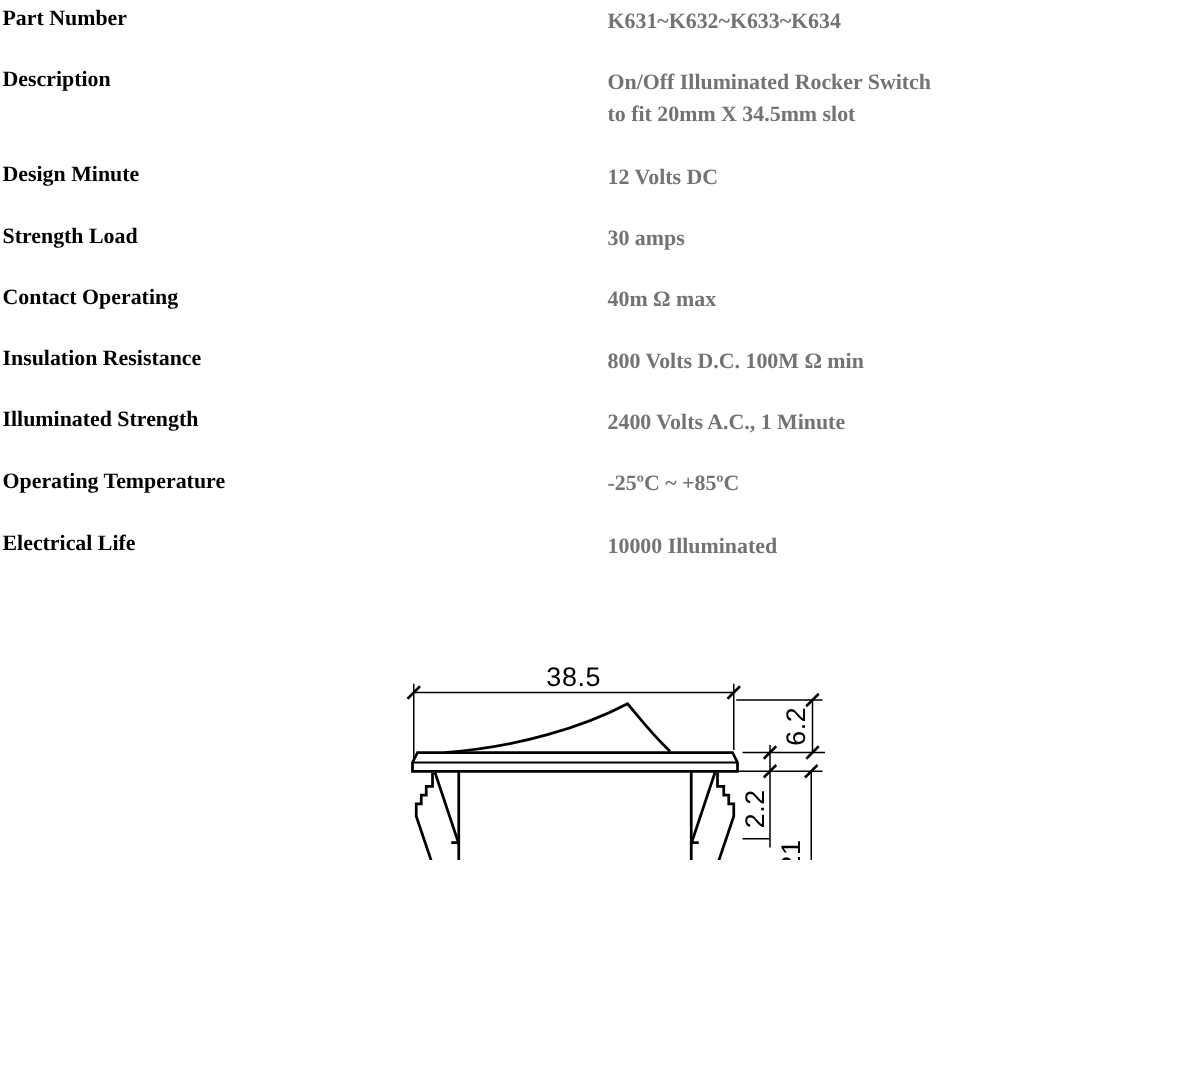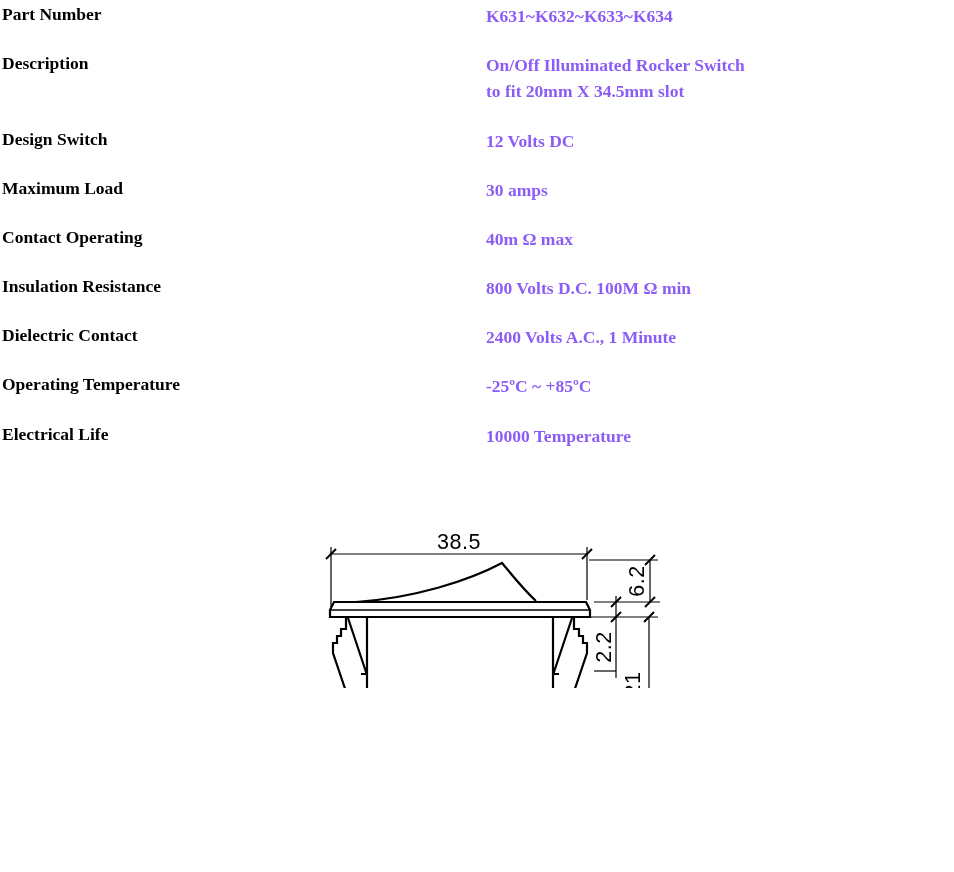--- a/index.html
+++ b/index.html
@@ -38,21 +38,21 @@
     color: #000000;
     white-space: nowrap;
   }
   .spec-value {
     position: absolute;
     left: 486px;
     top: 0;
     font-weight: bold;
     font-size: 17.5px;
     line-height: 26px;
-    color: #8b5cf6;
+    color: #737373;
     white-space: pre-line;
   }
   .drawing-wrap {
     position: absolute;
     left: 295px;
     top: 519px;
     width: 380px;
     height: 335px;
   }
   svg text {
@@ -76,52 +76,52 @@
       <span class="spec-value">K631~K632~K633~K634</span>
     </div>
 
     <div class="spec-row" style="top:52px">
       <span class="spec-label">Description</span>
       <span class="spec-value">On/Off Illuminated Rocker Switch
 to fit 20mm X 34.5mm slot</span>
     </div>
 
     <div class="spec-row" style="top:128px">
-      <span class="spec-label">Design Switch</span>
+      <span class="spec-label">Design Minute</span>
       <span class="spec-value">12 Volts DC</span>
     </div>
 
     <div class="spec-row" style="top:177px">
-      <span class="spec-label">Maximum Load</span>
+      <span class="spec-label">Strength Load</span>
       <span class="spec-value">30 amps</span>
     </div>
 
     <div class="spec-row" style="top:226px">
       <span class="spec-label">Contact Operating</span>
       <span class="spec-value">40m Ω max</span>
     </div>
 
     <div class="spec-row" style="top:275px">
       <span class="spec-label">Insulation Resistance</span>
       <span class="spec-value">800 Volts D.C. 100M Ω min</span>
     </div>
 
     <div class="spec-row" style="top:324px">
-      <span class="spec-label">Dielectric Contact</span>
+      <span class="spec-label">Illuminated Strength</span>
       <span class="spec-value">2400 Volts A.C., 1 Minute</span>
     </div>
 
     <div class="spec-row" style="top:373px">
       <span class="spec-label">Operating Temperature</span>
       <span class="spec-value">-25ºC  ~  +85ºC</span>
     </div>
 
     <div class="spec-row" style="top:423px">
       <span class="spec-label">Electrical Life</span>
-      <span class="spec-value">10000 Temperature</span>
+      <span class="spec-value">10000 Illuminated</span>
     </div>
 
   </div>
 
   <div class="drawing-wrap">
     <svg width="380" height="335" viewBox="295 538 380 335">
 
       <g stroke="#000000" stroke-width="2.2" fill="none" stroke-linejoin="miter">
 
         <path d="M356,621 C414,617 468,600 502,582 C509,590 521,606 536,620"></path>

